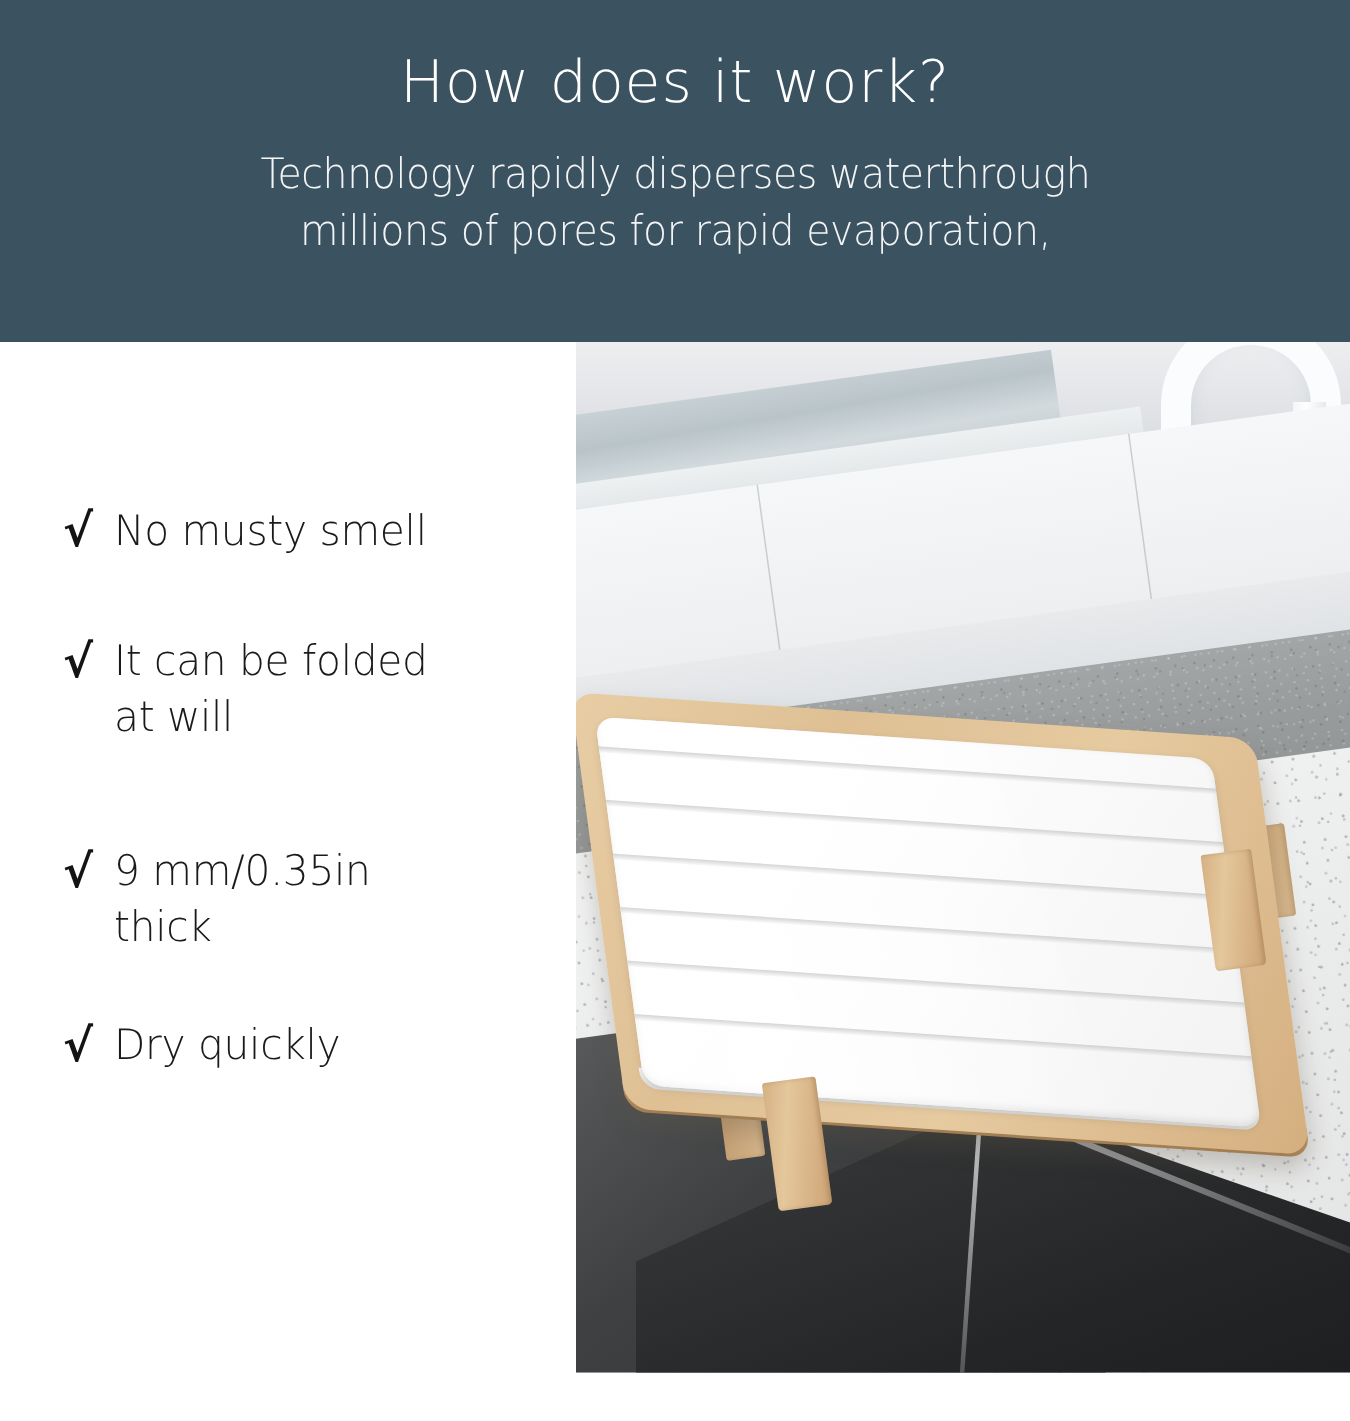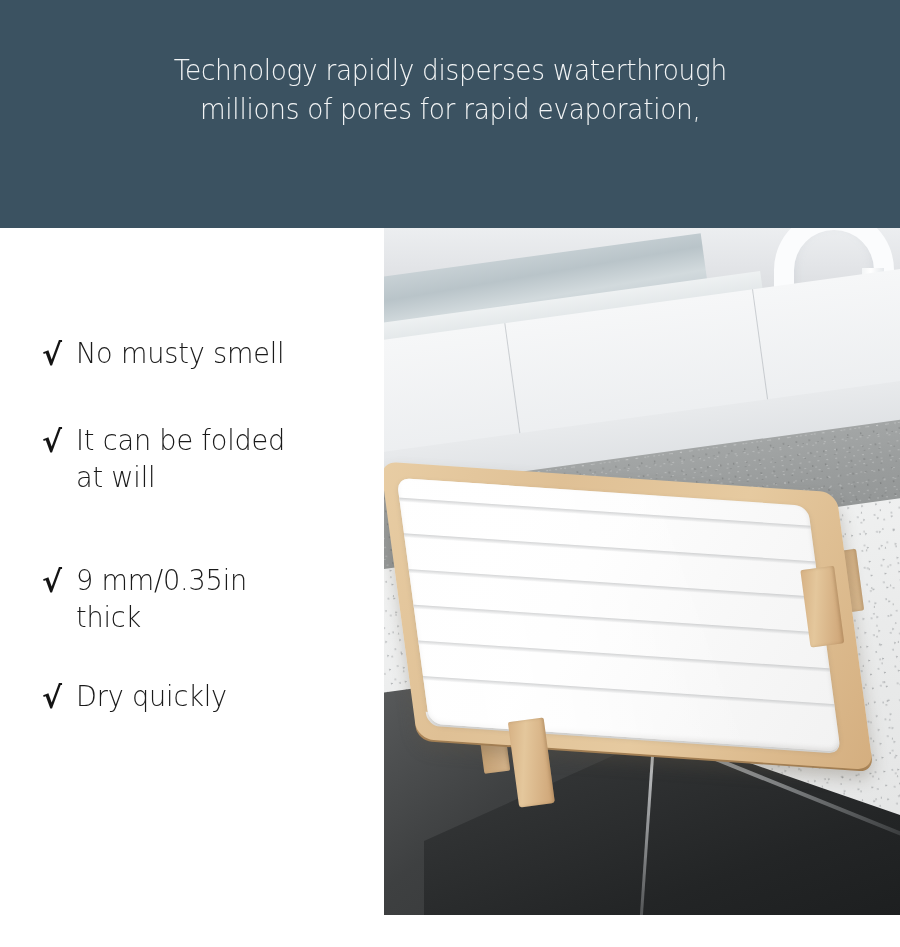--- a/index.html
+++ b/index.html
@@ -290,20 +290,21 @@
     width:430px; height:60px;
     background:radial-gradient(ellipse at 50% 50%, rgba(90,88,85,.30) 0%, rgba(90,88,85,0) 70%);
     transform:skewY(11deg);
     filter:blur(5px);
   }
 </style>
 </head>
 <body>
 
 <div class="header">
+  <div class="header-title">How does it work?</div>
   <div class="header-sub">
     <span class="l1">Technology rapidly disperses waterthrough</span>
     <span class="l2">millions of pores for rapid evaporation,</span>
   </div>
 </div>
 
 <div class="body-wrap">
 
   <div class="features">
 

